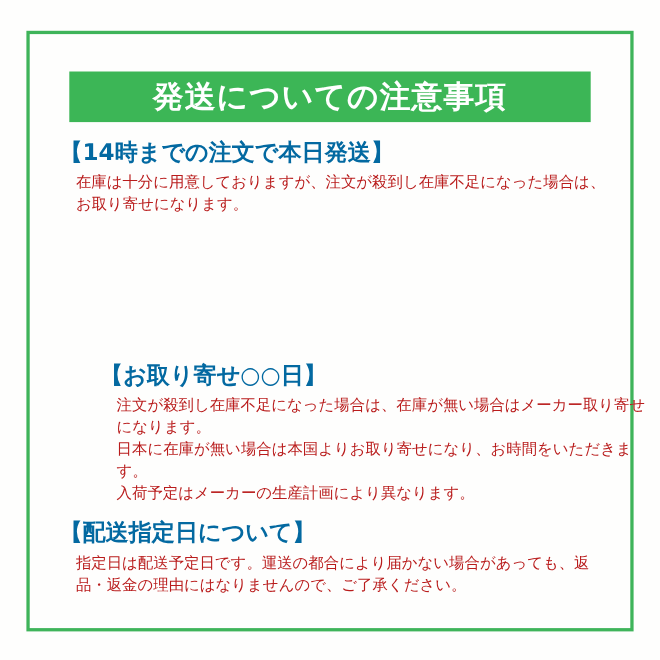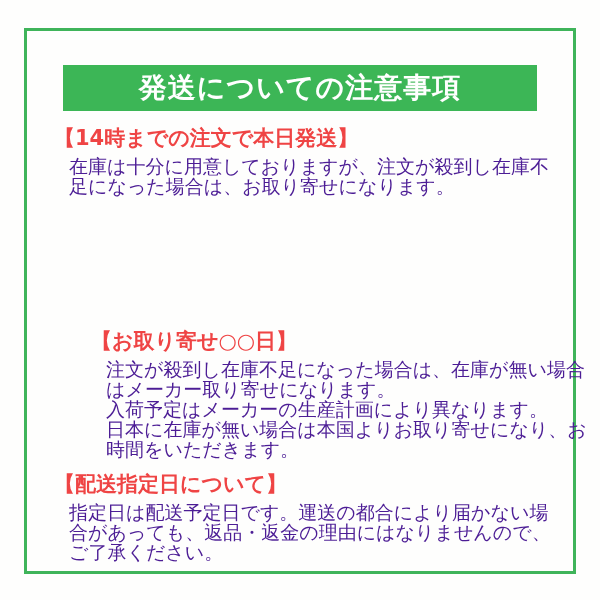--- a/index.html
+++ b/index.html
@@ -45,30 +45,30 @@
   .sec {
     position: absolute;
     left: 54px;
     width: 500px;
   }
   .sec h2 {
     margin: 0 0 5px 0;
     font-size: 21px;
     line-height: 25px;
     font-weight: bold;
-    color: #ef4444;
+    color: #0369a1;
     white-space: nowrap;
   }
   .sec p {
     margin: 0;
     padding-left: 15px;
     width: 484px;
-    font-size: 19px;
+    font-size: 14px;
     line-height: 20px;
-    color: #4c1d95;
+    color: #b91c1c;
     word-break: break-all;
     overflow-wrap: anywhere;
   }
   .sec-1 { top: 126px; }
   .sec-2 { top: 214px; }
   .sec-3 { top: 329px; margin-left: 37px; }
   .sec-4 { top: 472px; }
 </style>
 </head>
 <body>
@@ -83,22 +83,22 @@
 
   <section class="sec sec-1">
     <h2>【14時までの注文で本日発送】</h2>
     <p>在庫は十分に用意しておりますが、注文が殺到し在庫不足になった場合は、お取り寄せになります。</p>
   </section>
 
 
   <section class="sec sec-3">
     <h2>【お取り寄せ○○日】</h2>
     <p>注文が殺到し在庫不足になった場合は、在庫が無い場合はメーカー取り寄せになります。</p>
+    <p>日本に在庫が無い場合は本国よりお取り寄せになり、お時間をいただきます。</p>
     <p>入荷予定はメーカーの生産計画により異なります。</p>
-    <p>日本に在庫が無い場合は本国よりお取り寄せになり、お時間をいただきます。</p>
   </section>
 
   <section class="sec sec-4">
     <h2>【配送指定日について】</h2>
     <p>指定日は配送予定日です。運送の都合により届かない場合があっても、返品・返金の理由にはなりませんので、ご了承ください。</p>
   </section>
 
 </div>
 
 </body></html>

